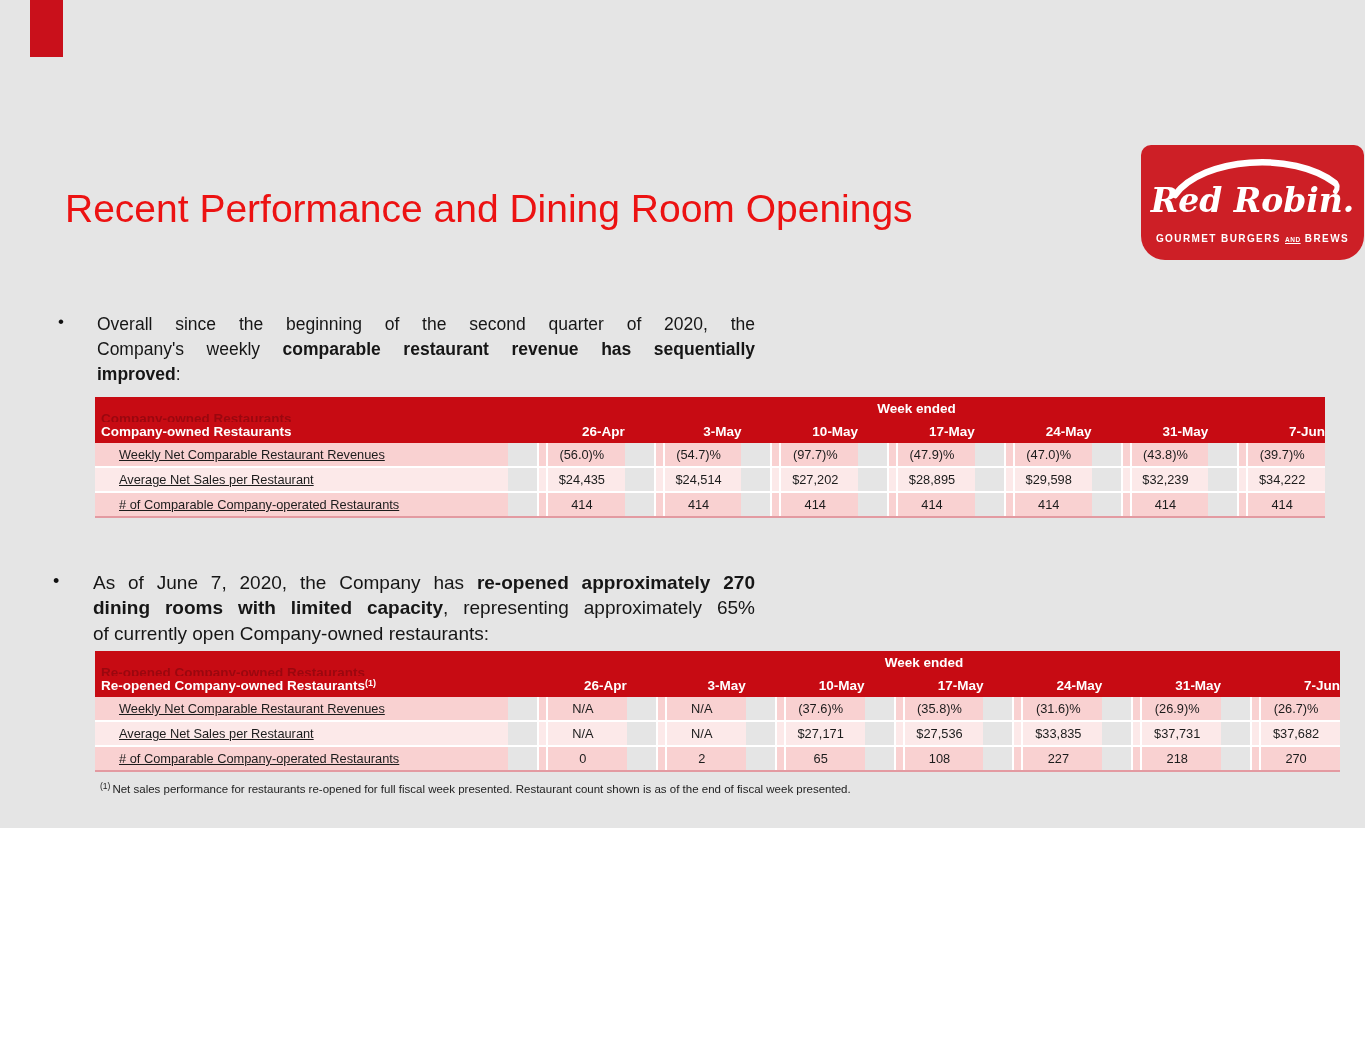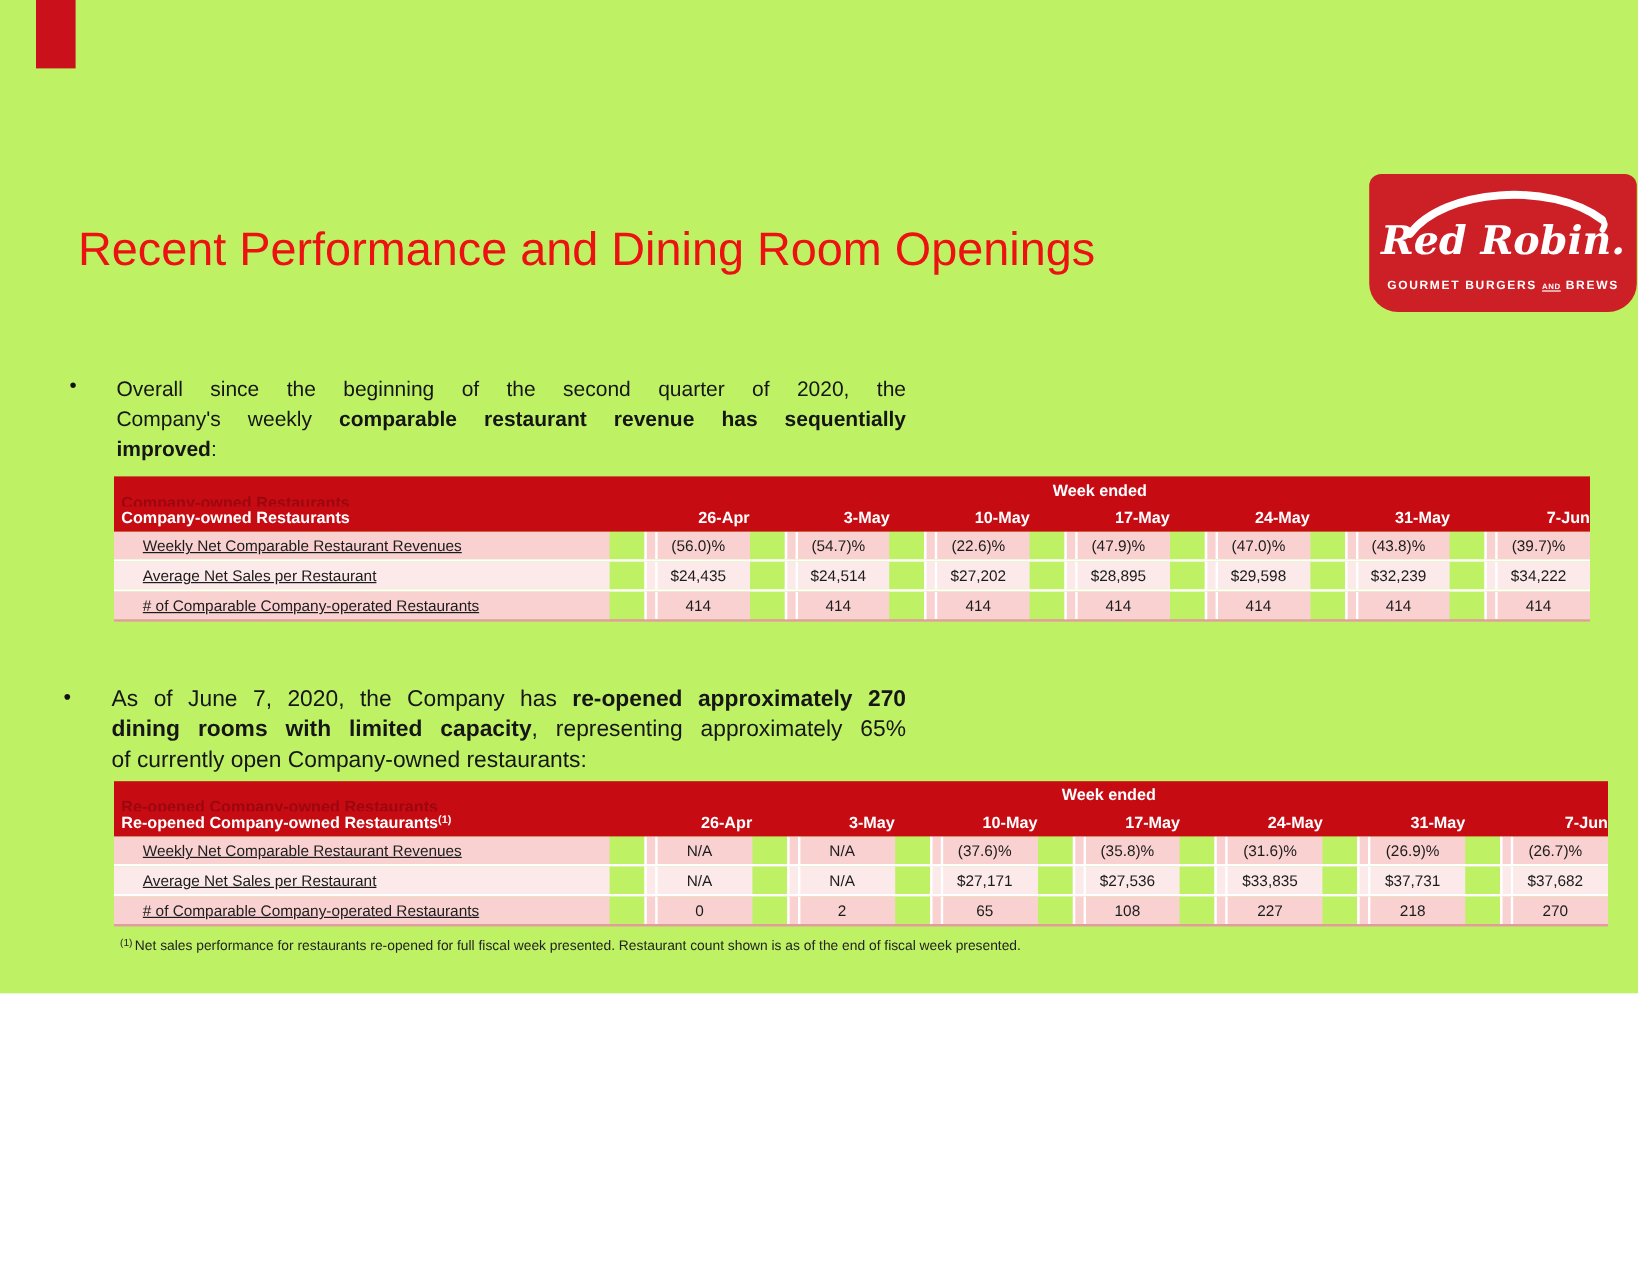--- a/index.html
+++ b/index.html
@@ -3,21 +3,21 @@
 <meta charset="utf-8">
 <style>
   :root{
     --band:#C70B13;
     --title-red:#EC1212;
     --logo-red:#CD1F26;
     --pink:#F9D1D1;
     --pale:#FCE9E9;
   }
   html,body{margin:0;padding:0;background:#fff;}
-  .slide{position:relative;width:1365px;height:828px;background:#bef264;overflow:hidden;
+  .slide{position:relative;width:1365px;height:828px;background:#e5e5e5;overflow:hidden;
          font-family:"Liberation Sans",sans-serif;color:#111;}
 
   .corner-mark{position:absolute;left:30px;top:0;width:33px;height:57px;background:#C9101B;}
 
   .title{position:absolute;left:65px;top:186px;width:980px;font-size:39px;line-height:46px;
          color:var(--title-red);font-weight:400;}
 
   
   .logo{position:absolute;left:1125px;top:145px;width:223px;height:115px;background:var(--logo-red);
         border-radius:10px 10px 24px 24px;color:#fff;margin-left:16px;}
@@ -107,21 +107,21 @@
           <div class="hdr-col">24-May</div>
           <div class="hdr-col">31-May</div>
           <div class="hdr-col">7-Jun</div>
         </div>
     </div>
     <div class="rows">
         <div class="row pink">
           <div class="lbl">Weekly Net Comparable Restaurant Revenues</div>
           <div class="val">(56.0)%</div>
           <div class="val">(54.7)%</div>
-          <div class="val">(22.6)%</div>
+          <div class="val">(97.7)%</div>
           <div class="val">(47.9)%</div>
           <div class="val">(47.0)%</div>
           <div class="val">(43.8)%</div>
           <div class="val">(39.7)%</div>
         </div>
         <div class="row pale">
           <div class="lbl">Average Net Sales per Restaurant</div>
           <div class="val">$24,435</div>
           <div class="val">$24,514</div>
           <div class="val">$27,202</div>

